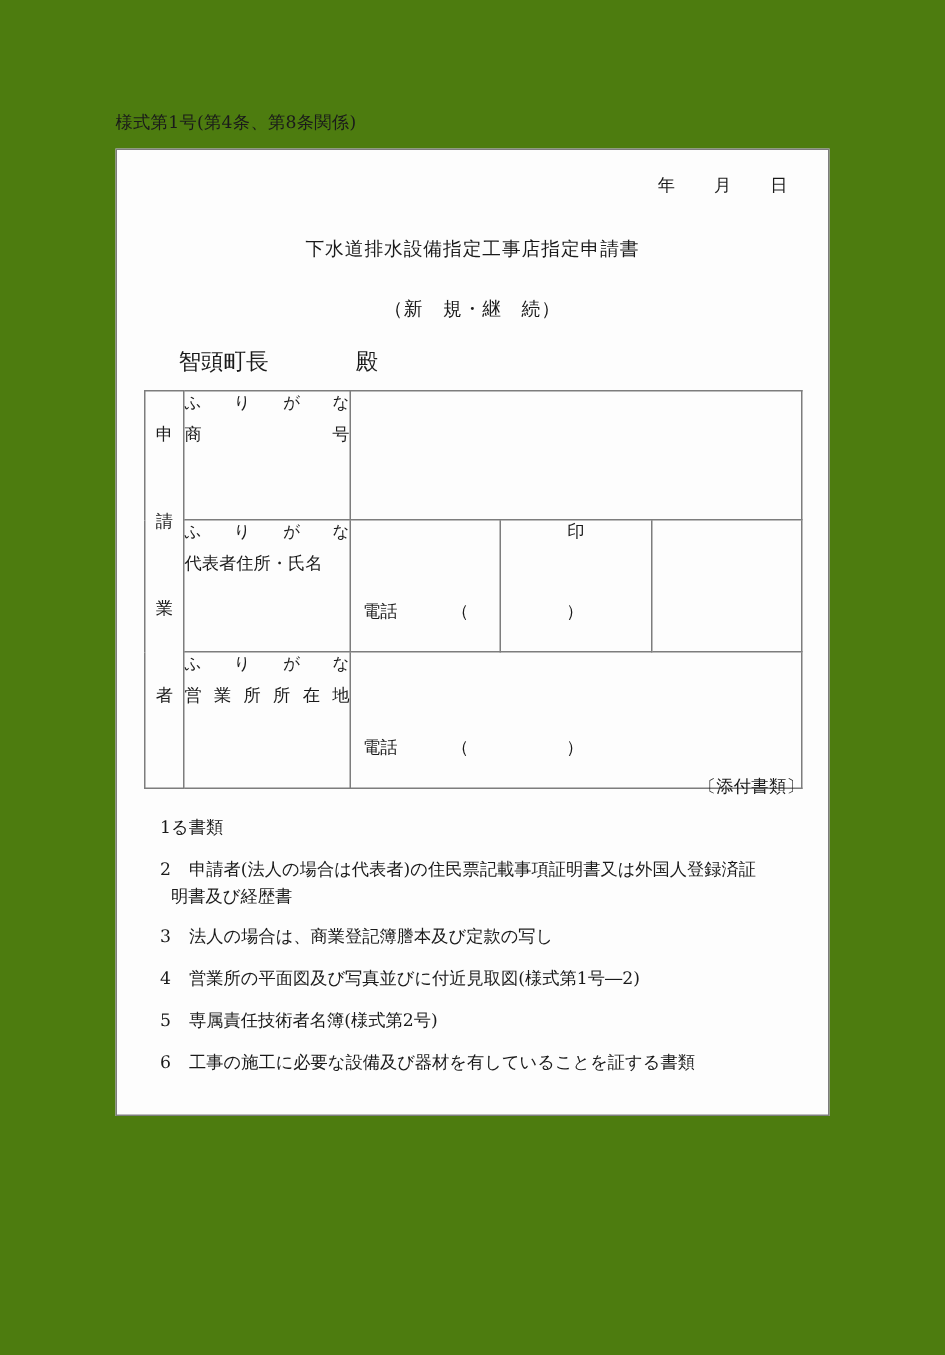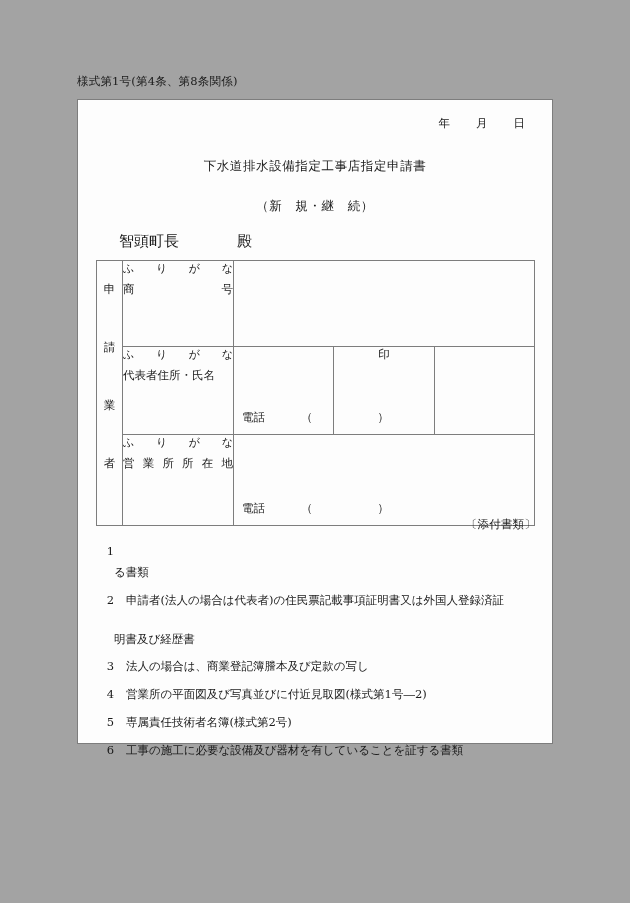--- a/index.html
+++ b/index.html
@@ -12,21 +12,21 @@
     height: 903px;
     font-family: "DejaVu Serif", "Liberation Serif", serif;
     color: #1a1a1a;
     position: relative;
     overflow: hidden;
   }
 
   .page {
     position: absolute;
     inset: 0;
-    background: #a3a3a3;
+    background: #4d7c0f;
   }
 
   
   .form-number {
     position: absolute;
     left: 77px;
     top: 74px;
     font-size: 11.5px;
     letter-spacing: 0.2px;
     white-space: nowrap;
@@ -142,21 +142,21 @@
   .content-cell {
     position: relative;
   }
   .row1 .content-cell { height: 85px; }
   .row2 .content-cell { height: 87px; }
   .row3 .content-cell { height: 90px; }
 
   .tel {
     position: absolute;
     left: 8px;
-    bottom: 9px;
+    bottom: 19px;
     font-size: 11.5px;
     display: flex;
     align-items: flex-end;
     white-space: nowrap;
   }
   .tel-paren {
     margin-left: 36px;
     letter-spacing: 14px;
   }
 
@@ -199,21 +199,20 @@
     padding-right: 12px;
     box-sizing: border-box;
   }
   .attach-text {
     flex: 1 1 auto;
   }
   .attach-cont {
     display: block;
     text-indent: -12px;
     padding-left: 0;
-    margin-top: 21px;
   }
 </style>
 </head>
 <body>
 
 <div class="page">
 
   <div class="form-number">様式第1号(第4条、第8条関係)</div>
 
   <div class="frame">

